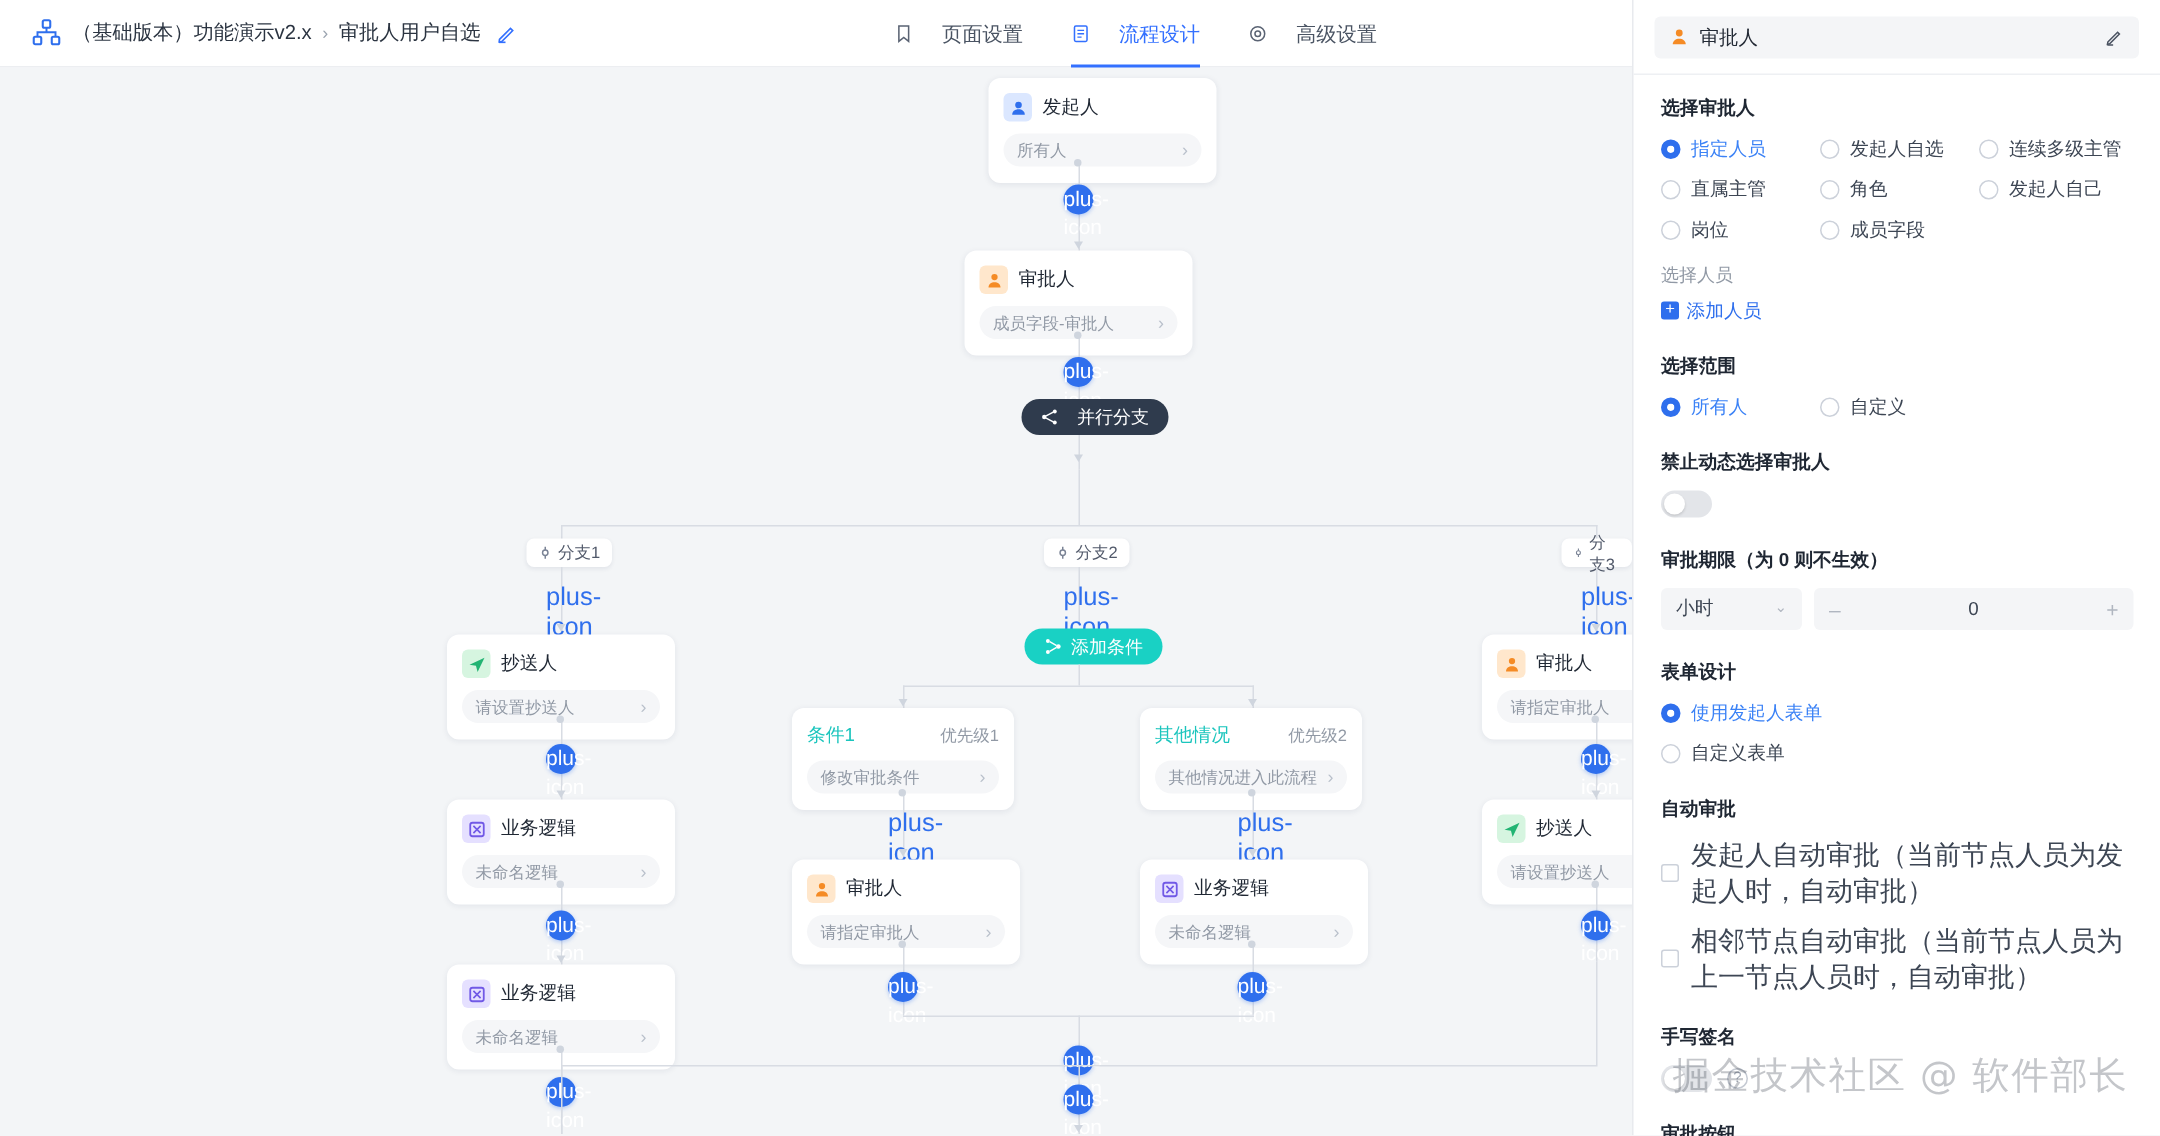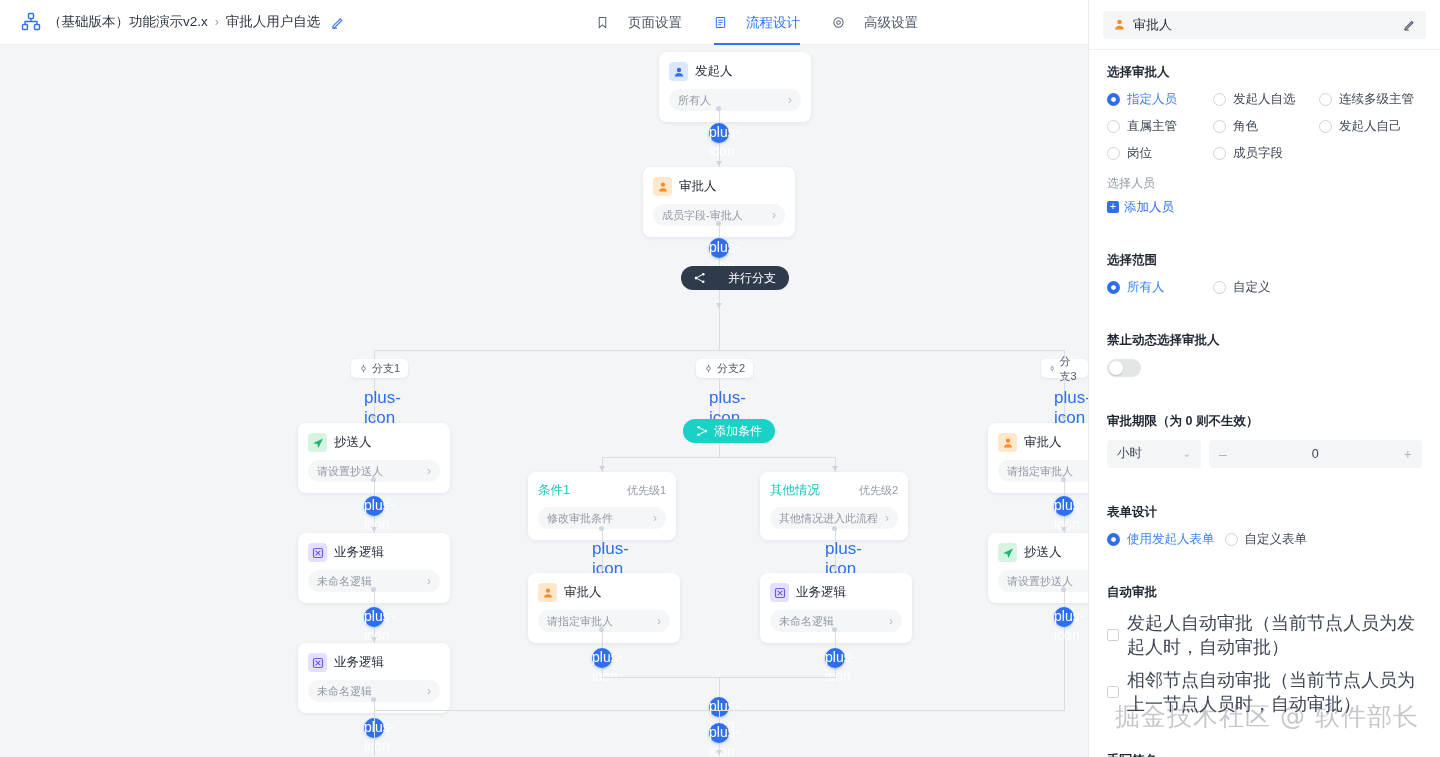--- a/index.html
+++ b/index.html
@@ -68,21 +68,21 @@
     text-align: center; cursor: pointer; box-shadow: 0 1px 3px rgba(47,111,237,.35);
     font-weight: 400;
   }
   .plus.flat { background: transparent; color: #2f6fed; box-shadow: none; font-size: 17px; line-height: 20px; }
   .dot { position: absolute; width: 5px; height: 5px; border-radius: 50%; background: #cfd5de; }
   .arrow { position: absolute; width: 0; height: 0; border-left: 3.5px solid transparent;
            border-right: 3.5px solid transparent; border-top: 5px solid #cfd5de; }
 
   .pill-dark {
     position: absolute; background: #2f3b4d; color:#fff; border-radius: 14px;
-    height: 24px; display: flex; align-items: center; gap: 22px; padding: 0 13px;
+    height: 24px; display: flex; align-items: center; gap: 12px; padding: 0 13px;
     font-size: 12px; cursor: pointer;
   }
   .pill-teal {
     position: absolute; background: #19d1c4; color:#fff; border-radius: 14px;
     height: 24px; display: flex; align-items: center; gap: 6px; padding: 0 13px;
     font-size: 12px; cursor: pointer;
   }
   .pill-white {
     position: absolute; background: #fff; border-radius: 5px; height: 19px;
     display: flex; align-items: center; gap: 4px; padding: 0 8px;
@@ -97,21 +97,21 @@
   }
   .panel-head { height: 50px; display: flex; align-items: center; padding: 0 14px; flex: 0 0 auto;
                 border-bottom: 1px solid #eef0f3; }
   .name-box { flex: 1; height: 28px; background: #f4f5f7; border-radius: 4px;
               display: flex; align-items: center; padding: 0 10px; gap: 7px; }
   .name-box .nm { font-size: 13px; color: #232a35; }
   .pen2 { margin-left: auto; cursor: pointer; display:flex; }
 
   .panel-body { flex: 1 1 auto; overflow-y: auto; padding: 14px 18px 40px 18px; position: relative; }
   .sec-title { font-size: 12.5px; font-weight: bold; color: #1f2733; margin: 0 0 10px 0; }
-  .sec-title.sp { margin-top: 36px; }
+  .sec-title.sp { margin-top: 20px; }
   .radio-grid { display: grid; grid-template-columns: 106px 106px 1fr; row-gap: 10px; }
   .ritem { display: flex; align-items: center; gap: 7px; cursor: pointer; font-size: 12.5px; color: #3d4654; }
   .ritem.on { color: #3b82f6; }
   .rdot { width: 13px; height: 13px; border-radius: 50%; border: 1px solid #ccd1da; background:#fff;
           flex: 0 0 auto; position: relative; }
   .ritem.on .rdot { border: 4px solid #2f6fed; background: #fff; }
   .ritem.on .rdot::after { content:""; position:absolute; inset:-1px; border-radius:50%;
           box-shadow: inset 0 0 0 1px #2f6fed; }
 
   .sublabel { font-size: 12px; color: #9199a5; margin: 13px 0 4px 0; }
@@ -125,21 +125,21 @@
 
   .dur-row { display: flex; gap: 8px; margin-top: 8px; }
   .sel { width: 94px; height: 28px; background: #f4f5f7; border-radius: 4px; display: flex;
          align-items: center; padding: 0 10px; font-size: 12.5px; color: #3d4654; cursor: pointer; }
   .sel .cd { margin-left: auto; color: #b0b6c0; font-size: 10px; }
   .stepper { flex: 1; height: 28px; background: #f4f5f7; border-radius: 4px; display: flex;
              align-items: center; padding: 0 10px; }
   .stepper .mn, .stepper .px { color: #b0b6c0; font-size: 14px; cursor: pointer; }
   .stepper .val { flex: 1; text-align: center; font-size: 12.5px; color: #3d4654; }
 
-  .radio-col { display: flex; flex-direction: row; gap: 10px; }
+  .radio-col { display: flex; flex-direction: column; gap: 10px; }
 
   .cbrow { display: flex; align-items: center; gap: 8px; margin-bottom: 9px; cursor: pointer; }
   .cbox { width: 12px; height: 12px; border: 1px solid #ccd1da; border-radius: 2px; background: #fff; flex: 0 0 auto; }
   .cbtext { font-size: 18px; color: #3d4654; }
 
   .qmark { width: 14px; height: 14px; border-radius: 50%; border: 1px solid #c5cad3; color: #a7aeb9;
            font-size: 10px; line-height: 12px; text-align: center; margin-left: 10px; cursor: pointer; }
 
   .btn-table { width: 100%; border-collapse: collapse; margin-top: 8px; }
   .btn-table th { background: #f5f6f8; font-size: 12px; color: #2b3441; font-weight: bold;

